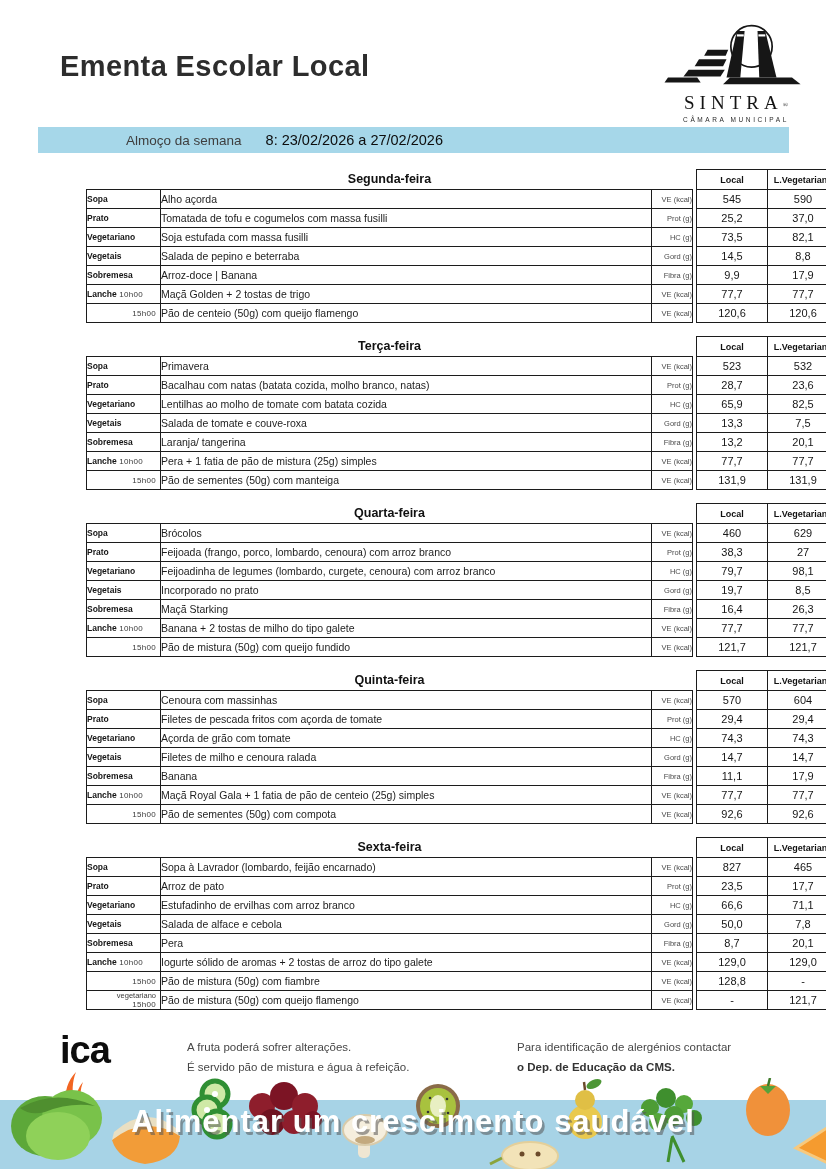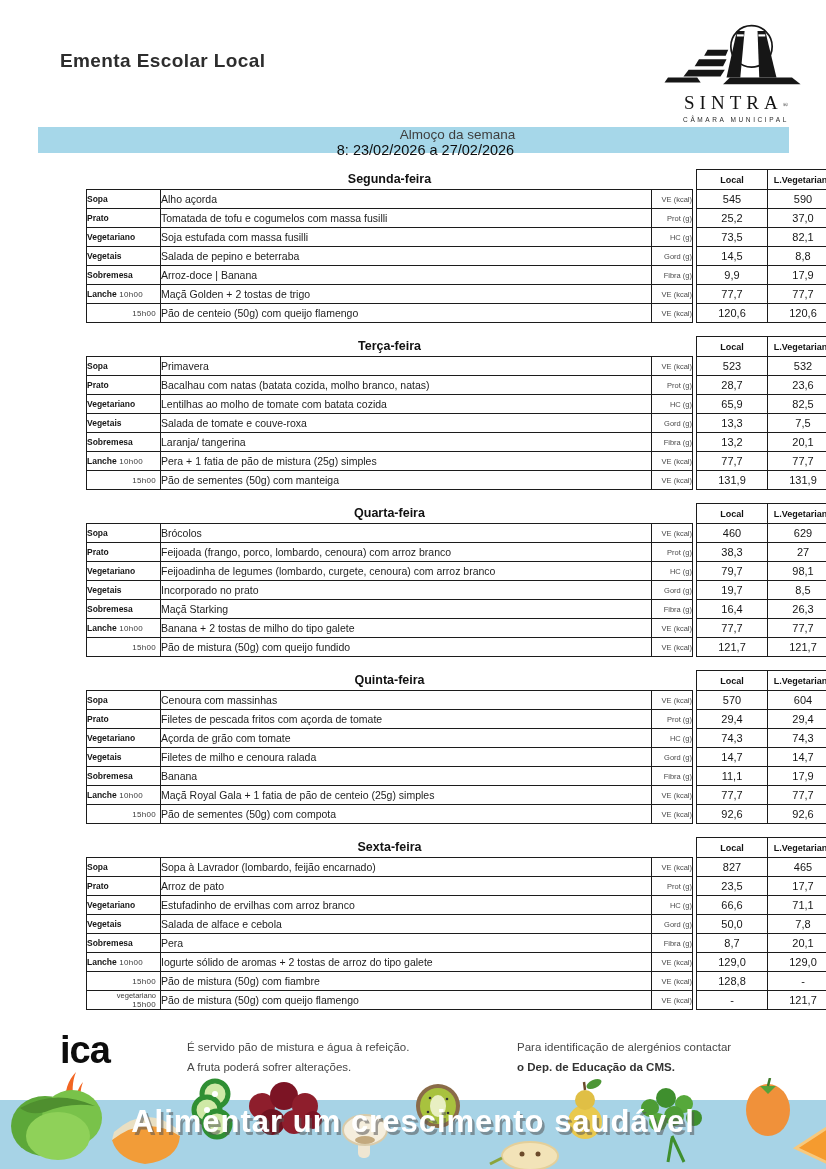--- a/index.html
+++ b/index.html
@@ -1,20 +1,20 @@
 <!DOCTYPE html>
 <html><head>
 <meta charset="utf-8">
 <style>
   html,body{margin:0;padding:0;background:#e9e9e9;}
   .page{position:relative;width:826px;height:1169px;background:#ffffff;overflow:hidden;
         font-family:"Liberation Sans",sans-serif;color:#1a1a1a;margin:0 auto;}
 
   
-  .page-title{position:absolute;left:60px;top:50px;margin:0;font-size:19px;font-weight:bold;
+  .page-title{position:absolute;left:60px;top:50px;margin:0;font-size:29px;font-weight:bold;
               letter-spacing:.4px;color:#2d2d2d;}
   .sintra{position:absolute;left:658px;top:24px;width:156px;text-align:center;}
   .sintra-name{font-family:"Liberation Serif",serif;font-size:19px;letter-spacing:5px;color:#141414;margin-top:2px;}
   .sintra-reg{font-size:7px;vertical-align:middle;letter-spacing:0;}
   .sintra-sub{font-size:6.5px;letter-spacing:2.6px;color:#2a2a2a;margin-top:2px;}
 
   
   .week-bar{position:absolute;left:38px;top:127px;width:751px;height:26px;display:flex;align-items:center;}
   .week-label{margin-left:88px;font-size:13.5px;color:#3e3e3e;}
   .week-range{margin-left:24px;font-size:14.5px;color:#0d0d0d;}
@@ -81,21 +81,21 @@
       <polygon points="52,30 76,30 73,37 48,37" fill="#161616"></polygon>
       <polygon points="42,41 74,41 70,49 37,49" fill="#161616"></polygon>
       <polygon points="30,53 72,53 67,61 24,61" fill="#161616"></polygon>
       <polygon points="6,62 40,62 44,68 2,68" fill="#161616"></polygon>
       <polygon points="78,62 150,62 160,70 70,70" fill="#161616"></polygon>
     </svg>
     <div class="sintra-name"><span>SINTRA</span><span class="sintra-reg">®</span></div>
     <div class="sintra-sub">CÂMARA MUNICIPAL</div>
   </div>
 
-  <div class="week-bar" id="week-bar" style="background: rgb(166, 215, 233); flex-direction: column;">
+  <div class="week-bar" id="week-bar" style="background: rgb(166, 215, 233);">
     <span class="week-label">Almoço da semana</span>
     <span class="week-range">8: 23/02/2026 a 27/02/2026</span>
   </div>
 
   <main id="days">
       <section class="day">
         <div class="day-left">
           <div class="day-title">Segunda-feira</div>
           <table class="main-tbl">
             <tbody>
@@ -520,22 +520,22 @@
       <span class="ica-word">ica</span>
       <svg width="22" height="36" viewBox="0 0 22 36" style="margin-left:2px;margin-top:2px;">
         <path d="M4,34 C2,22 6,10 14,2 C10,12 10,22 12,32 Z" fill="#f26522"></path>
         <path d="M14,34 C13,26 16,18 21,12 C18,20 18,27 19,34 Z" fill="#f26522"></path>
       </svg>
     </div>
     <div class="ica-tag">BETTER FOOD. BETTER PEOPLE.</div>
   </div>
 
   <div class="foot-note">
+    <div>A fruta poderá sofrer alterações.</div>
     <div>É servido pão de mistura e água à refeição.</div>
-    <div>A fruta poderá sofrer alterações.</div>
   </div>
 
   <div class="foot-allergen">
     <div>Para identificação de alergénios contactar</div>
     <div class="bold">o Dep. de Educação da CMS.</div>
   </div>
 
   <div class="band" id="band" style="background: rgb(167, 211, 230);"></div>
 
   <svg class="fruits" viewBox="0 0 826 91">

